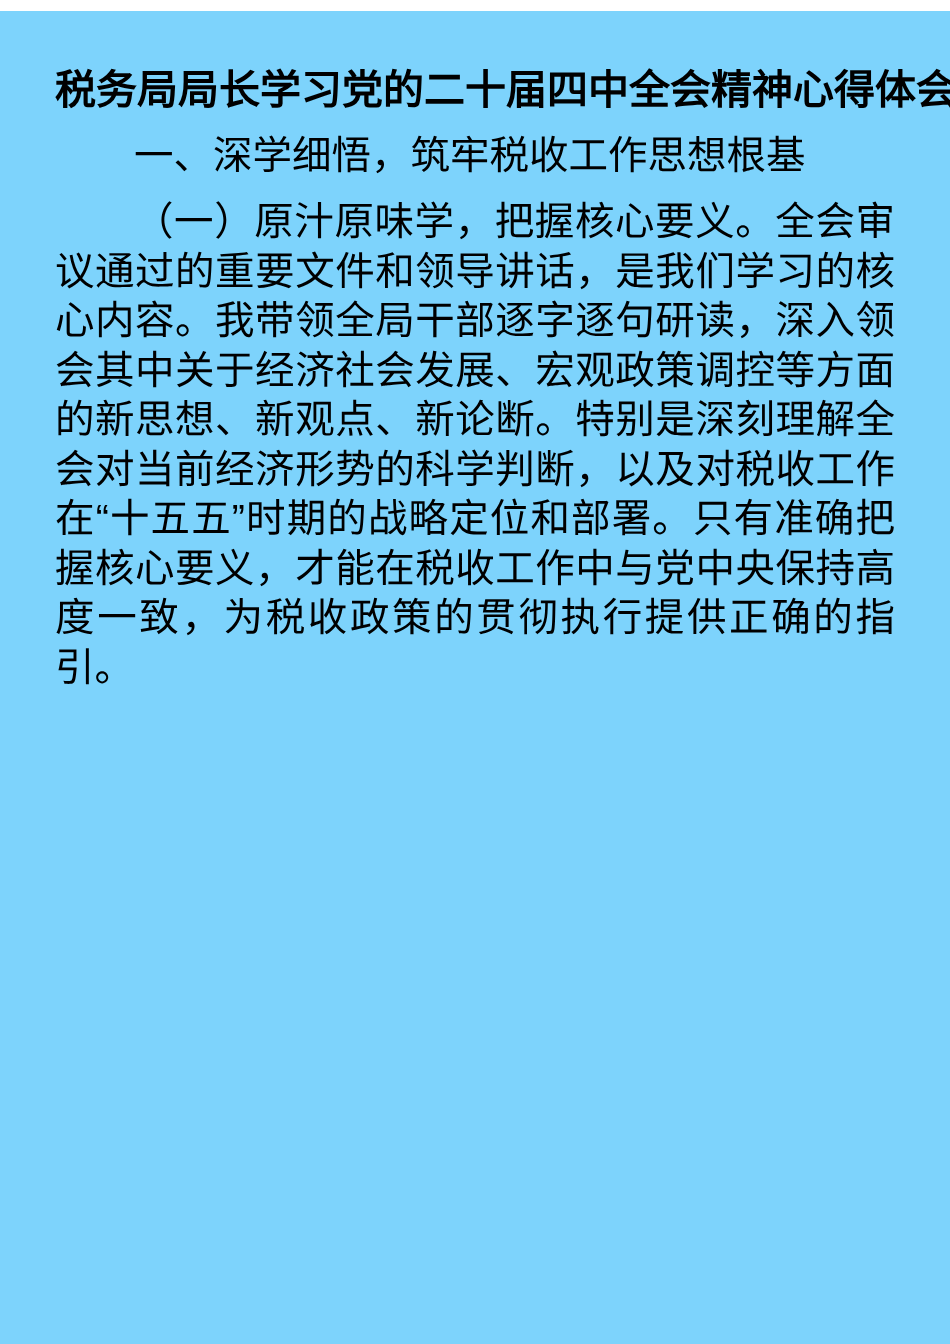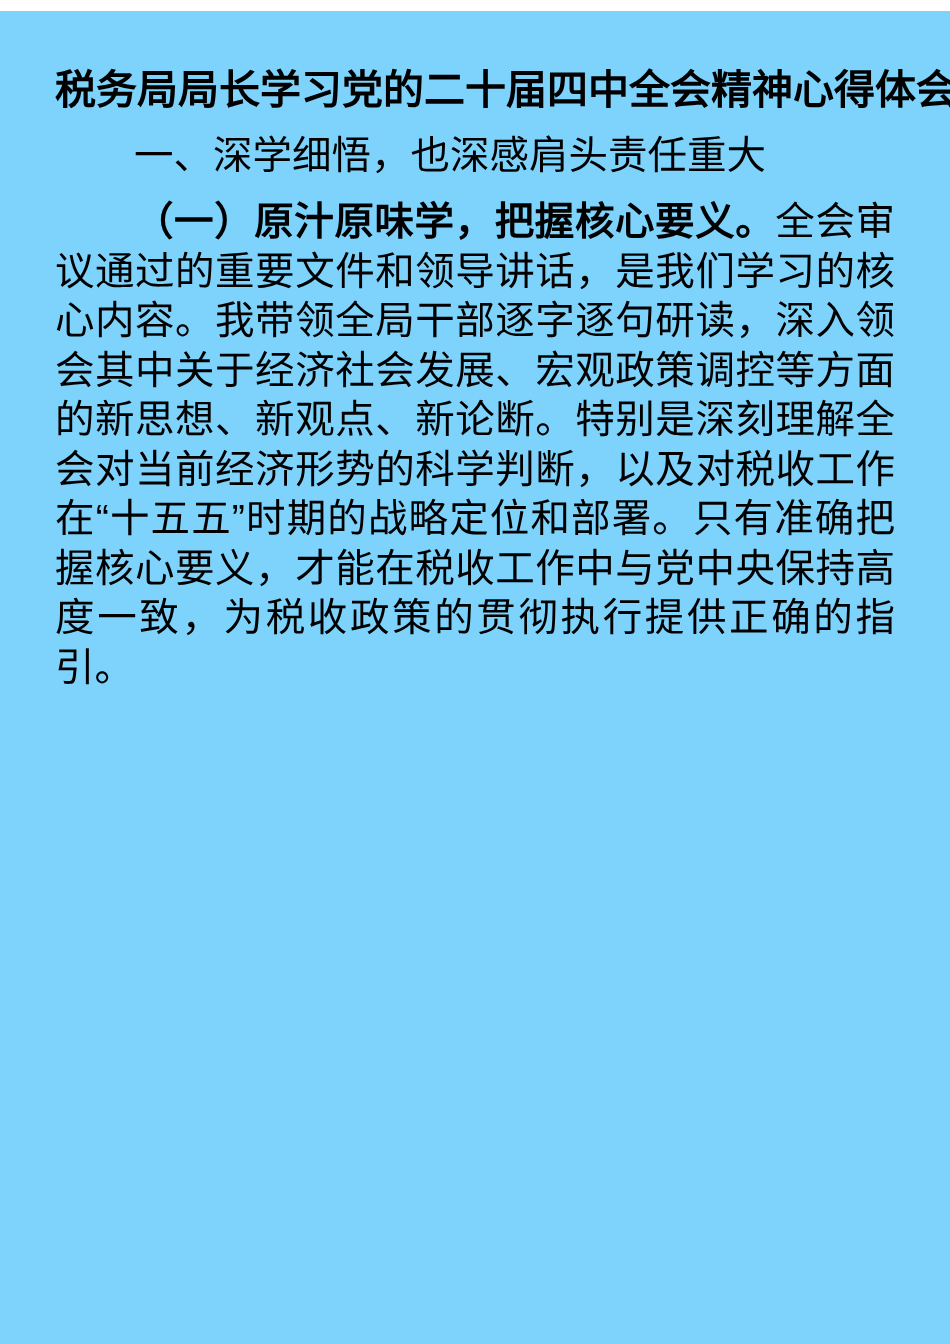--- a/index.html
+++ b/index.html
@@ -58,31 +58,31 @@
   }
   .section-heading {
     font-size: 39.5px;
     line-height: 49.5px;
     font-weight: normal;
     text-indent: 2em;
     margin: 17px 0 0 0;
     letter-spacing: 0px;
   }
   .lead {
-    font-weight: bold;
+    font-weight: normal;
   }
 </style>
 </head>
 <body>
 
 <div id="page">
   <div id="doc-body">
 
     <h1 class="doc-title">税务局局长学习党的二十届四中全会精神心得体会</h1>
 
 
-    <p class="section-heading">一、深学细悟，也深感肩头责任重大</p>
+    <p class="section-heading">一、深学细悟，筑牢税收工作思想根基</p>
 
 
     <p class="para indent gap"><span class="lead">（一）原汁原味学，把握核心要义。</span><span>全会审议通过的重要文件和领导讲话，是我们学习的核心内容。我带领全局干部逐字逐句研读，深入领会其中关于经济社会发展、宏观政策调控等方面的新思想、新观点、新论断。特别是深刻理解全会对当前经济形势的科学判断，以及对税收工作在“十五五”时期的战略定位和部署。只有准确把握核心要义，才能在税收工作中与党中央保持高度一致，为税收政策的贯彻执行提供正确的指引。</span></p>
 
   </div>
 </div>
 
 </body></html>

